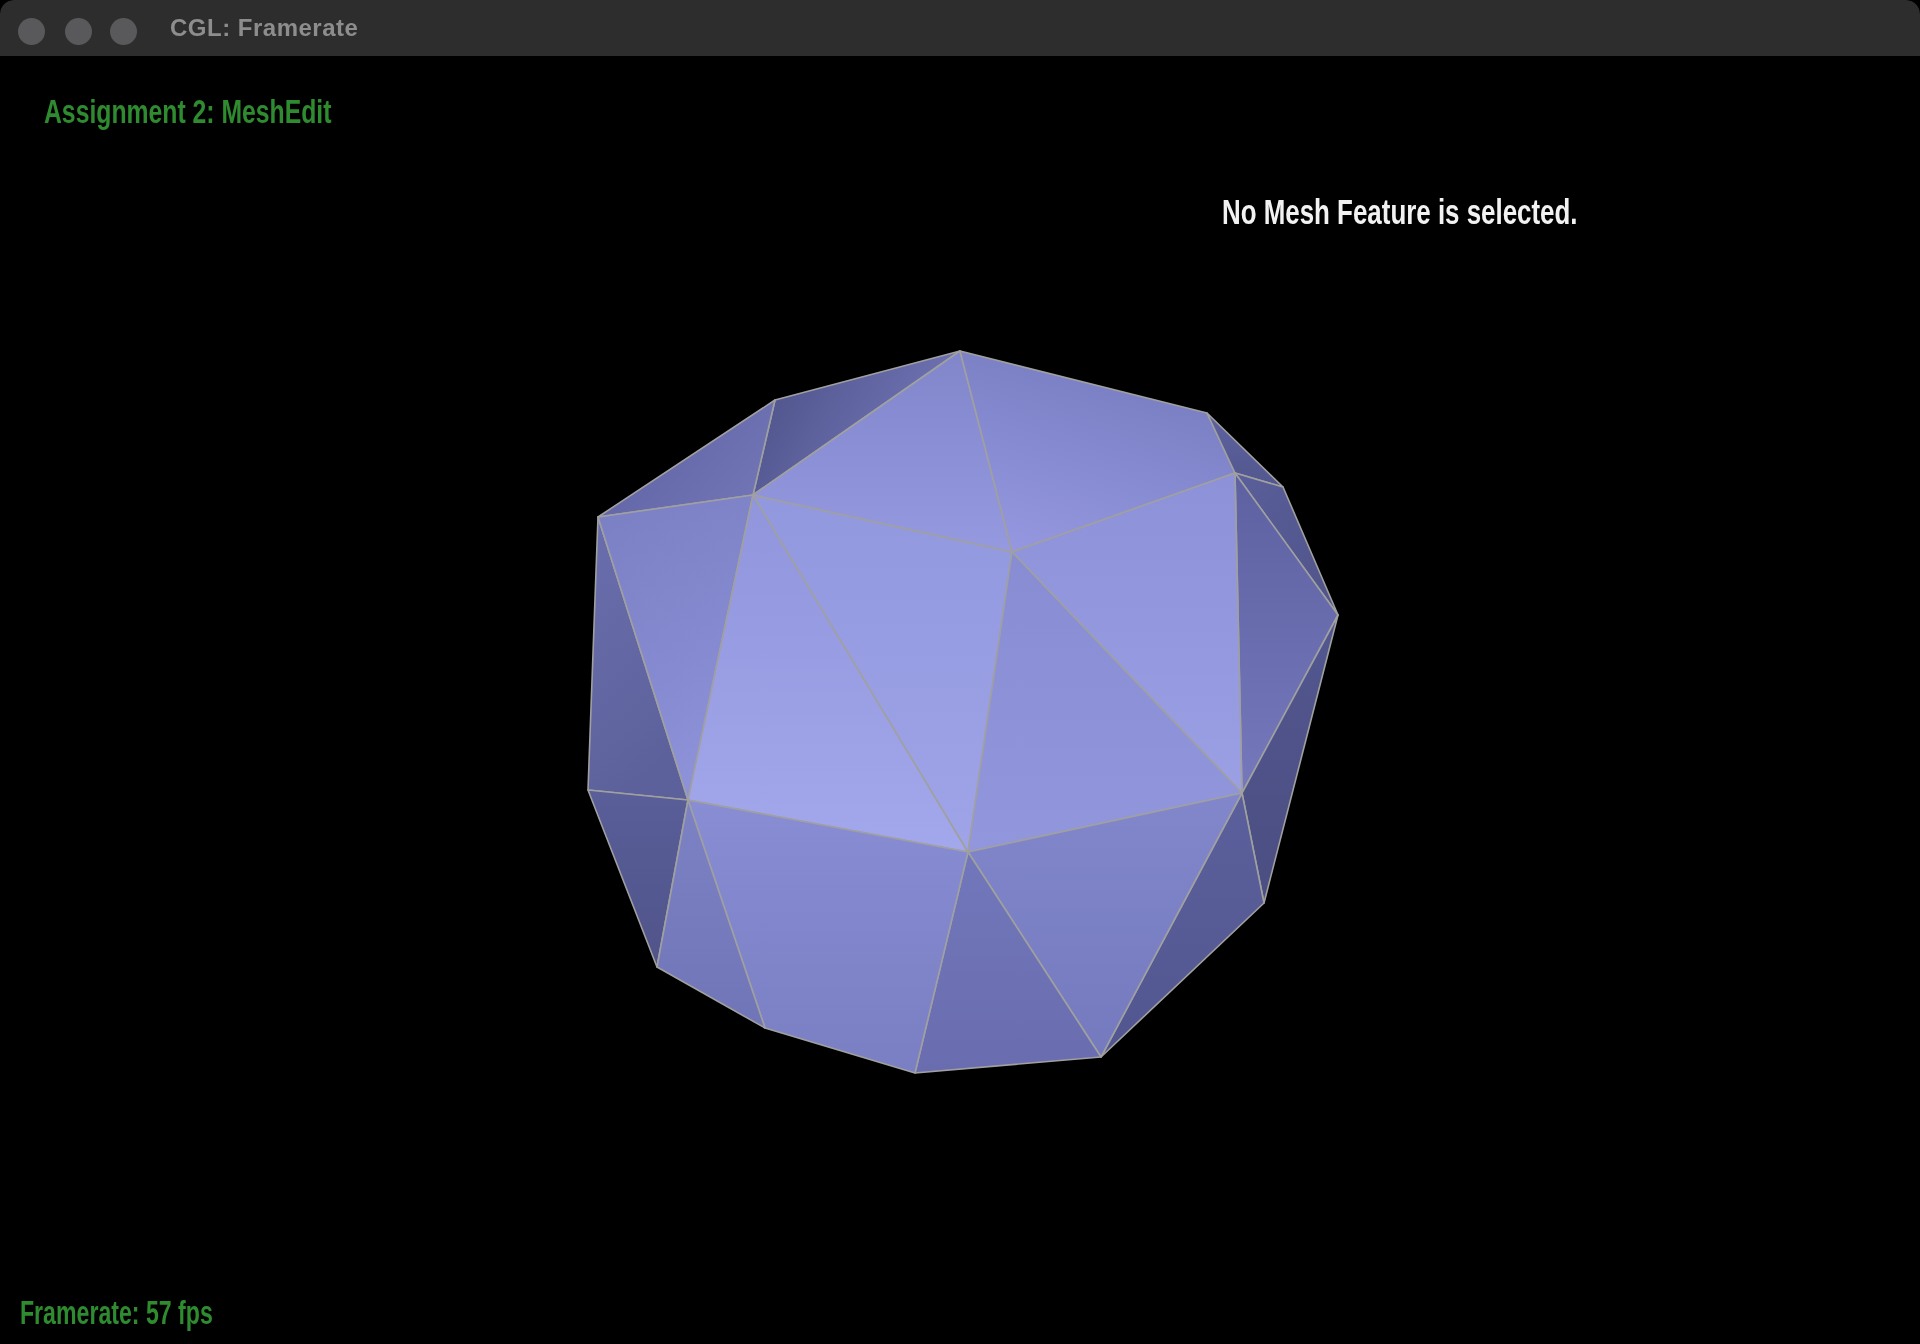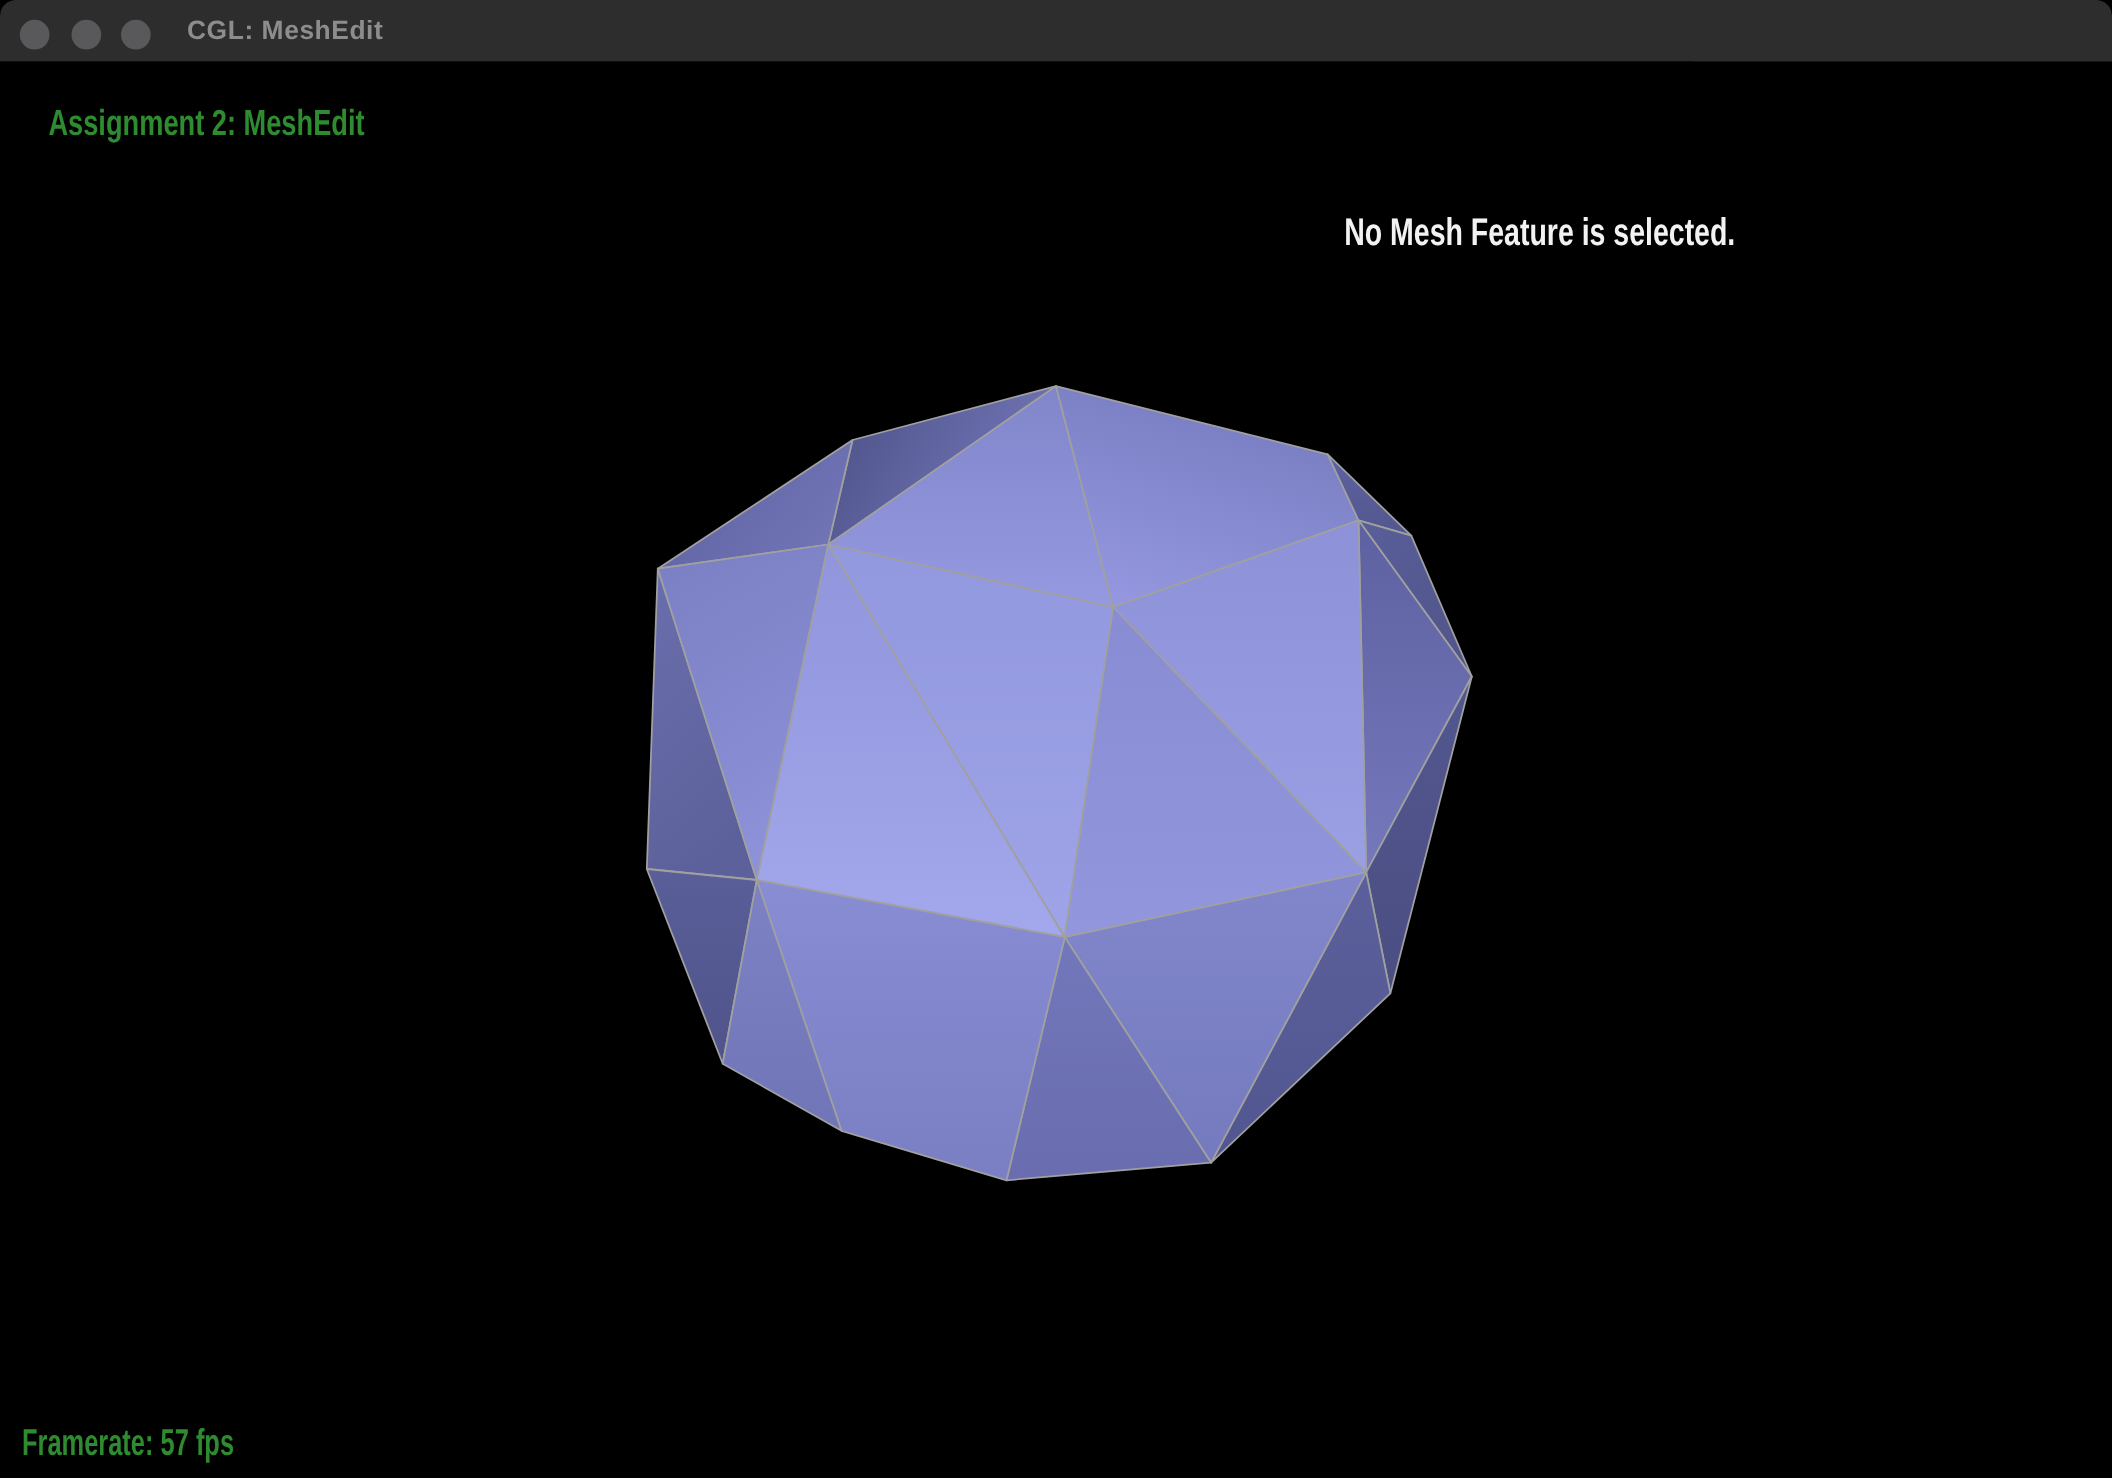--- a/index.html
+++ b/index.html
@@ -68,21 +68,21 @@
 </style>
 </head>
 <body>
 
 <div id="window">
 
   <div id="titlebar" style="background: rgb(45, 45, 46);">
     <div id="tl-close" class="traffic" style="background: rgb(89, 89, 91);"></div>
     <div id="tl-min" class="traffic" style="background: rgb(89, 89, 91);"></div>
     <div id="tl-zoom" class="traffic" style="background: rgb(89, 89, 91);"></div>
-    <div id="window-title" style="color: rgb(141, 141, 141);">CGL: MeshEdit</div>
+    <div id="window-title" style="color: rgb(141, 141, 141);">CGL: Framerate</div>
   </div>
 
   <div id="viewport">
     <svg id="mesh-svg" viewBox="0 0 1920 1344" xmlns="http://www.w3.org/2000/svg">
         <defs>
           <linearGradient id="fg0" x1="0" y1="0.3" x2="1" y2="0.7">
             <stop offset="0" stop-color="#4f538a"></stop>
             <stop offset="1" stop-color="#767abd"></stop>
           </linearGradient>
           <linearGradient id="fg1" x1="0" y1="0" x2="1" y2="0.5">

